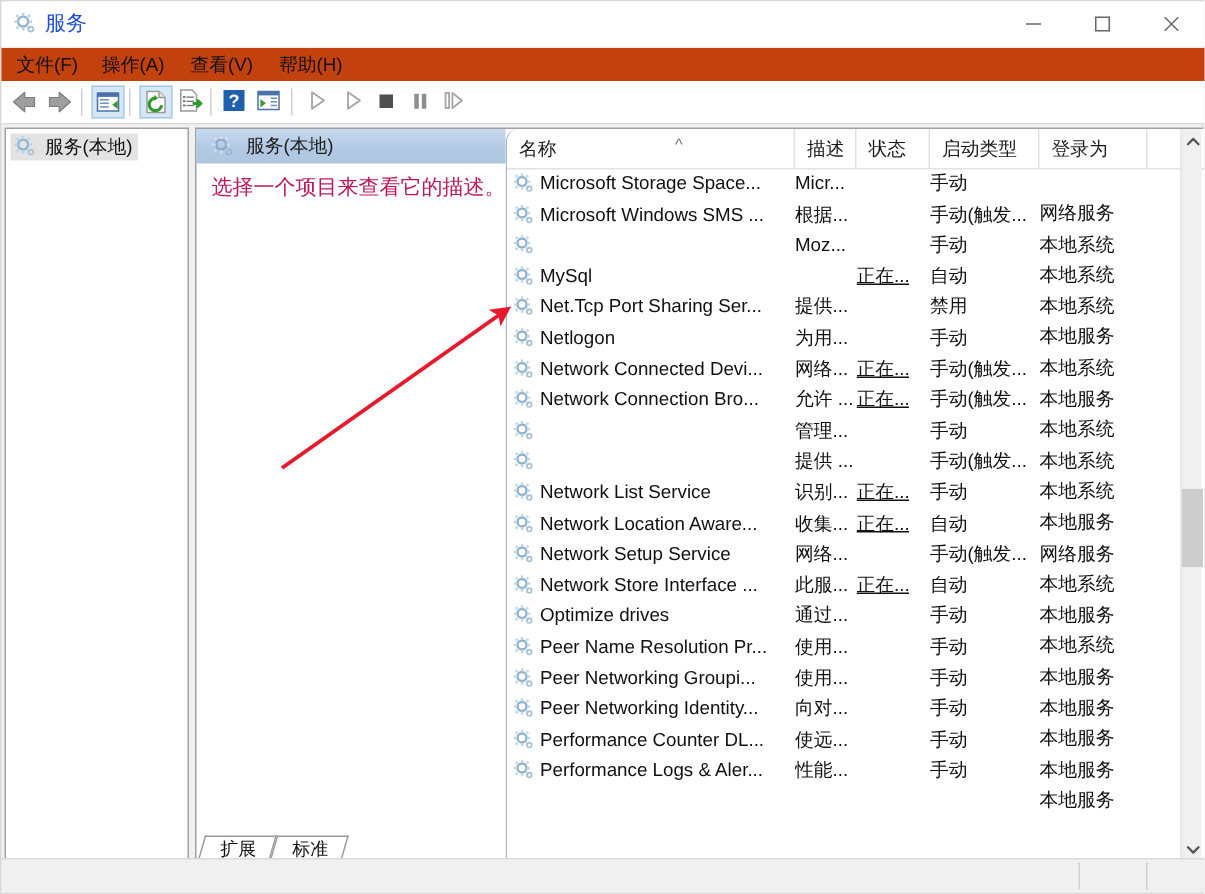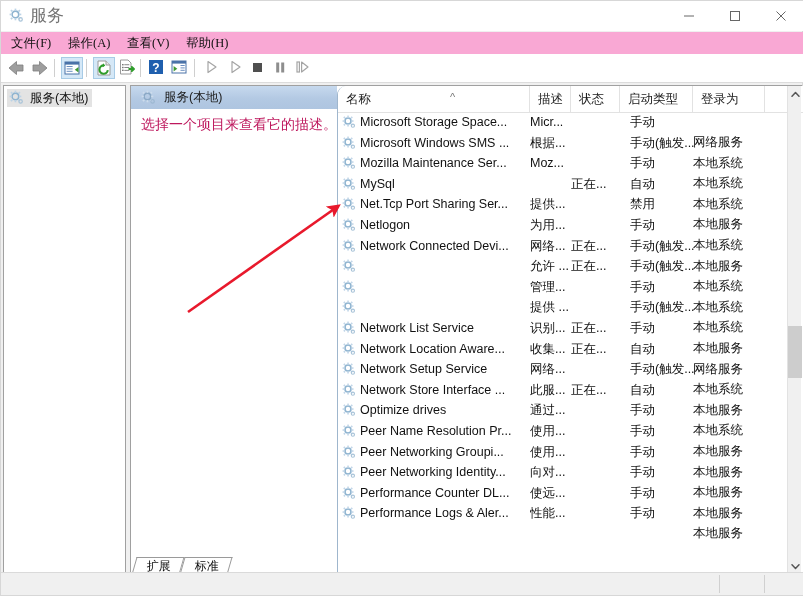--- a/index.html
+++ b/index.html
@@ -8,27 +8,27 @@
     background:#ffffff;
     font-family:"Liberation Sans","DejaVu Sans",sans-serif;
     font-size:12px;color:#000;
     -webkit-font-smoothing:antialiased;
   }
   .window{position:relative;width:803px;height:596px;background:#f0f0f0;box-sizing:border-box;border:1px solid #d7d7d7;}
 
   
   .titlebar{position:absolute;left:0;top:0;width:803px;height:30px;background:#ffffff;}
   .title-icon{position:absolute;left:8px;top:7px;width:16px;height:16px;}
-  .title-text{position:absolute;left:29px;top:6px;font-size:17px;color:#737373;line-height:17px;}
+  .title-text{position:absolute;left:29px;top:6px;font-size:14px;color:#1d4ed8;line-height:17px;}
   .wbtn{position:absolute;top:0;width:46px;height:30px;cursor:default;}
   .wbtn svg{position:absolute;left:50%;top:50%;transform:translate(-50%,-50%);}
   #btn-min{right:92px;} #btn-max{right:46px;} #btn-close{right:0px;}
 
   
-  .menubar{position:absolute;left:0;top:31px;width:803px;height:22px;background:#f9a8d4;font-family:Liberation Serif, serif;}
+  .menubar{position:absolute;left:0;top:31px;width:803px;height:22px;background:#c2410c;}
   .menuitem{position:absolute;top:3px;height:17px;line-height:17px;font-size:12.5px;color:#111;padding:0 4px;cursor:default;}
 
   
   .toolbar{position:absolute;left:0;top:53px;width:803px;height:28px;background:#ffffff;border-bottom:1px solid #dcdcdc;}
   .tbtn{position:absolute;top:3px;width:22px;height:22px;cursor:default;}
   .tbtn.active{background:#d5e8f7;border:1px solid #a7cbe6;box-sizing:border-box;}
   .tsep{position:absolute;top:5px;width:1px;height:18px;background:#cfcfcf;}
 
   
   .tree-pane{position:absolute;left:2px;top:84px;width:123px;height:489px;background:#fff;border:1px solid #a0a0a0;box-sizing:border-box;}
@@ -50,22 +50,22 @@
   .ch{position:absolute;top:0;height:26px;line-height:26px;font-size:12.5px;color:#1b1b1b;box-sizing:border-box;padding-left:8px;
       border-right:1px solid #e2e2e2;overflow:hidden;white-space:nowrap;}
   .ch .sortmark{position:absolute;top:-2px;font-size:11px;color:#777;}
 
   
   .rows{position:absolute;left:0;top:26px;width:452px;height:437px;overflow:hidden;}
   .row{position:relative;height:20.6px;}
   .cell{position:absolute;top:0;height:20.6px;line-height:20.6px;font-size:12.5px;color:#111;white-space:nowrap;overflow:hidden;}
   .cell.name{left:22px;}
   .cell.desc{left:192px;}
-  .cell.status{left:233px;}
-  .cell.startup{left:282px;margin-left:10px;}
+  .cell.status{left:233px;text-decoration:underline;}
+  .cell.startup{left:282px;}
   .cell.logon{left:355px;margin-top:20px;}
   .svc-icon{position:absolute;left:4px;top:3px;width:15px;height:15px;}
 
   
   .vscroll{position:absolute;right:0;top:0;width:14px;height:489px;background:#f0f0f0;border-left:1px solid #e2e2e2;box-sizing:border-box;}
   .vs-arrow{position:absolute;left:0;width:14px;height:17px;display:flex;align-items:center;justify-content:center;cursor:default;}
   .vs-up{top:0;} .vs-down{bottom:0;}
   .vs-thumb{position:absolute;left:0;width:14px;top:240px;height:52px;background:#cdcdcd;cursor:default;}
 
   
@@ -370,21 +370,20 @@
                   <rect x="10.1" y="5.6" width="2.2" height="1.7"></rect>
     <rect x="1.7" y="1.8" width="1.8" height="1.8" transform="rotate(-45 2.6 2.7)"></rect>
     <rect x="9.4" y="9.5" width="1.8" height="1.8" transform="rotate(-45 10.3 10.4)"></rect>
     <rect x="9.4" y="1.8" width="1.8" height="1.8" transform="rotate(45 10.3 2.7)"></rect>
     <rect x="1.7" y="9.5" width="1.8" height="1.8" transform="rotate(45 2.6 10.4)"></rect>
   </g>
   <g fill="none" stroke="#a8c3d8" stroke-width="1.2">
                   <circle cx="11.6" cy="11.4" r="1.7"></circle>
                 </g>
 </svg></span>
-            <span class="cell name">Mozilla Maintenance Ser...</span>
             <span class="cell desc">Moz...</span>
             <span class="cell status"></span>
             <span class="cell startup">手动</span>
             <span class="cell logon">本地系统</span>
           </div>
           <div class="row">
             <span class="svc-icon"><svg width="15" height="15" viewBox="0 0 16 16">
   <g fill="none" stroke="#8fb4d0" stroke-width="1.7">
                   <circle cx="6.4" cy="6.4" r="3.2"></circle>
                 </g>
@@ -495,20 +494,21 @@
                   <rect x="10.1" y="5.6" width="2.2" height="1.7"></rect>
     <rect x="1.7" y="1.8" width="1.8" height="1.8" transform="rotate(-45 2.6 2.7)"></rect>
     <rect x="9.4" y="9.5" width="1.8" height="1.8" transform="rotate(-45 10.3 10.4)"></rect>
     <rect x="9.4" y="1.8" width="1.8" height="1.8" transform="rotate(45 10.3 2.7)"></rect>
     <rect x="1.7" y="9.5" width="1.8" height="1.8" transform="rotate(45 2.6 10.4)"></rect>
   </g>
   <g fill="none" stroke="#a8c3d8" stroke-width="1.2">
                   <circle cx="11.6" cy="11.4" r="1.7"></circle>
                 </g>
 </svg></span>
+            <span class="cell name">Network Connection Bro...</span>
             <span class="cell desc">允许 ...</span>
             <span class="cell status">正在...</span>
             <span class="cell startup">手动(触发...</span>
             <span class="cell logon">本地系统</span>
           </div>
           <div class="row">
             <span class="svc-icon"><svg width="15" height="15" viewBox="0 0 16 16">
   <g fill="none" stroke="#8fb4d0" stroke-width="1.7">
                   <circle cx="6.4" cy="6.4" r="3.2"></circle>
                 </g>

